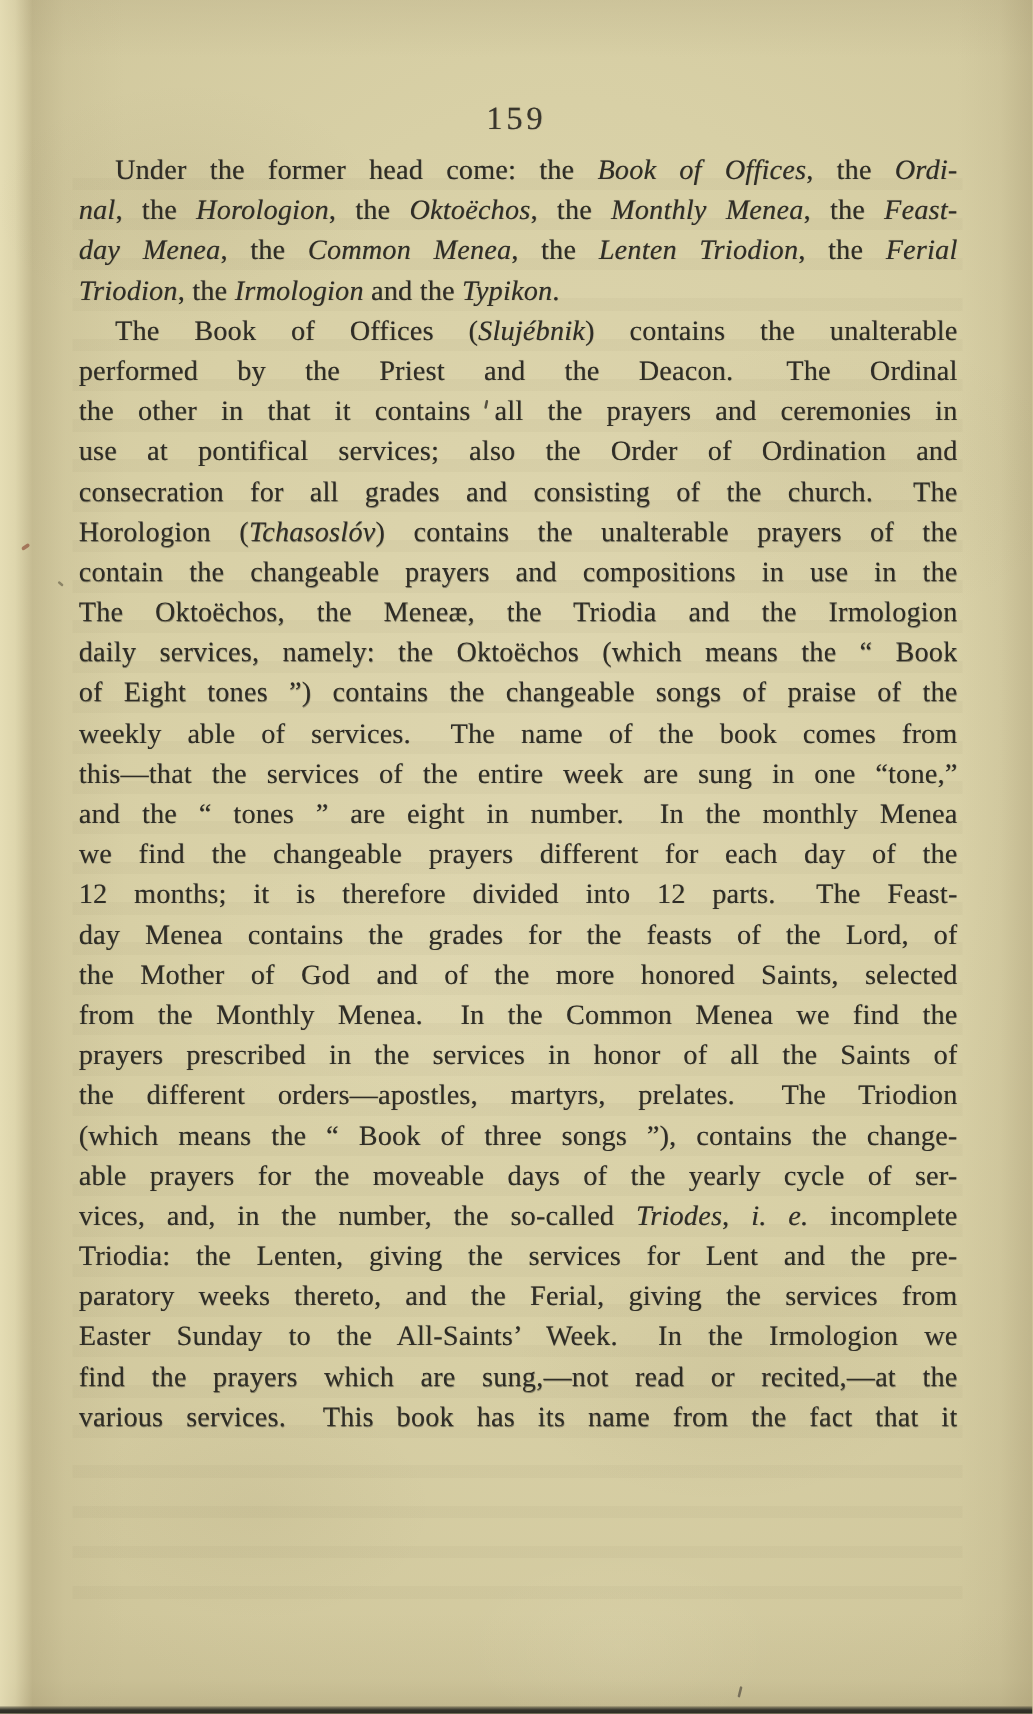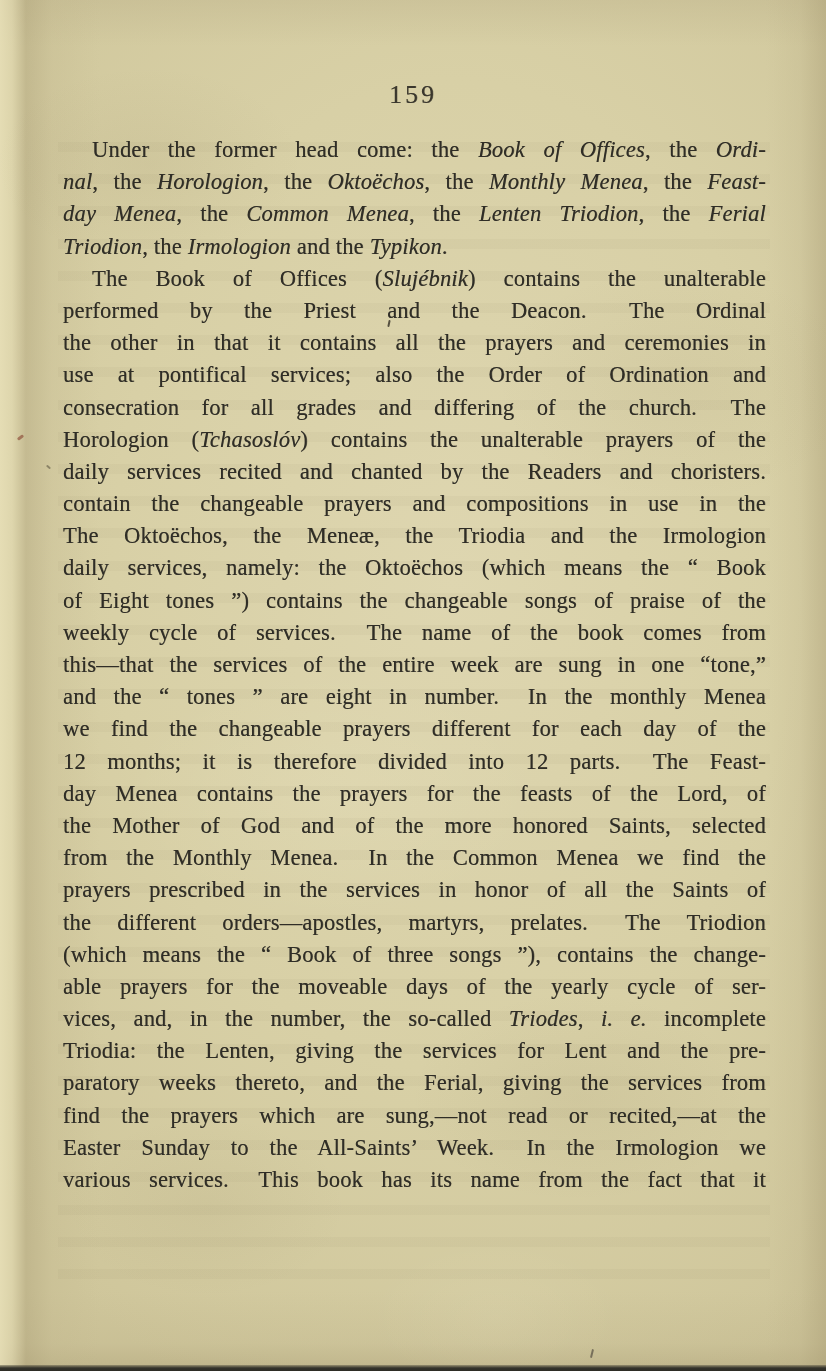--- a/index.html
+++ b/index.html
@@ -52,21 +52,21 @@
     left: 0; top: 80px; width: 826px;
     text-align: center;
     font-family: "Liberation Serif", "DejaVu Serif", serif;
     font-size: 26px;
     letter-spacing: 3px;
     color: #3a372d;
     text-shadow: 0.4px 0.4px 0.6px rgba(55,52,42,0.5);
   }
   .text-block {
     position: absolute;
-    left: 63px; top: 134px; width: 703px;
+    left: 63px; top: 120px; width: 703px;
   }
   .line {
     height: 32.2px;
     line-height: 32.2px;
     overflow: hidden;
     font-family: "Liberation Serif", "DejaVu Serif", serif;
     font-size: 22.5px;
     color: #2f2d26;
     letter-spacing: 0.2px;
     text-align: justify;
@@ -98,44 +98,43 @@
   <div class="page-number">159</div>
   <div class="text-block">
       <div class="line indent"><span>Under the former head come: the </span><span class="it">Book of Offices</span><span>, the </span><span class="it">Ordi-</span></div>
       <div class="line"><span class="it">nal</span><span>, the </span><span class="it">Horologion</span><span>, the </span><span class="it">Oktoëchos</span><span>, the </span><span class="it">Monthly Menea</span><span>, the </span><span class="it">Feast-</span></div>
       <div class="line"><span class="it">day Menea</span><span>, the </span><span class="it">Common Menea</span><span>, the </span><span class="it">Lenten Triodion</span><span>, the </span><span class="it">Ferial</span></div>
       <div class="line last"><span class="it">Triodion</span><span>, the </span><span class="it">Irmologion</span><span> and the </span><span class="it">Typikon</span><span>.</span></div>
       <div class="line indent"><span>The Book of Offices (</span><span class="it">Slujébnik</span><span>) contains the unalterable</span></div>
       <div class="line"><span>performed by the Priest and the Deacon.  The Ordinal</span></div>
       <div class="line"><span>the other in that it contains all the prayers and ceremonies in</span></div>
       <div class="line"><span>use at pontifical services; also the Order of Ordination and</span></div>
-      <div class="line"><span>consecration for all grades and differing of the church.  The</span></div>
+      <div class="line"><span>consecration for all grades and consisting of the church.  The</span></div>
       <div class="line"><span>Horologion (</span><span class="it">Tchasoslóv</span><span>) contains the unalterable prayers of the</span></div>
-      <div class="line"><span>daily services recited and chanted by the Readers and choristers.</span></div>
       <div class="line"><span>contain the changeable prayers and compositions in use in the</span></div>
       <div class="line"><span>The Oktoëchos, the Meneæ, the Triodia and the Irmologion</span></div>
       <div class="line"><span>daily services, namely: the Oktoëchos (which means the “ Book</span></div>
       <div class="line"><span>of Eight tones ”) contains the changeable songs of praise of the</span></div>
-      <div class="line"><span>weekly cycle of services.  The name of the book comes from</span></div>
+      <div class="line"><span>weekly able of services.  The name of the book comes from</span></div>
       <div class="line"><span>this—that the services of the entire week are sung in one “tone,”</span></div>
       <div class="line"><span>and the “ tones ” are eight in number.  In the monthly Menea</span></div>
       <div class="line"><span>we find the changeable prayers different for each day of the</span></div>
       <div class="line"><span>12 months; it is therefore divided into 12 parts.  The Feast-</span></div>
-      <div class="line"><span>day Menea contains the prayers for the feasts of the Lord, of</span></div>
+      <div class="line"><span>day Menea contains the grades for the feasts of the Lord, of</span></div>
       <div class="line"><span>the Mother of God and of the more honored Saints, selected</span></div>
       <div class="line"><span>from the Monthly Menea.  In the Common Menea we find the</span></div>
       <div class="line"><span>prayers prescribed in the services in honor of all the Saints of</span></div>
       <div class="line"><span>the different orders—apostles, martyrs, prelates.  The Triodion</span></div>
       <div class="line"><span>(which means the “ Book of three songs ”), contains the change-</span></div>
       <div class="line"><span>able prayers for the moveable days of the yearly cycle of ser-</span></div>
       <div class="line"><span>vices, and, in the number, the so-called </span><span class="it">Triodes</span><span>, </span><span class="it">i. e.</span><span> incomplete</span></div>
       <div class="line"><span>Triodia: the Lenten, giving the services for Lent and the pre-</span></div>
       <div class="line"><span>paratory weeks thereto, and the Ferial, giving the services from</span></div>
+      <div class="line"><span>Easter Sunday to the All-Saints’ Week.  In the Irmologion we</span></div>
       <div class="line"><span>find the prayers which are sung,—not read or recited,—at the</span></div>
-      <div class="line"><span>Easter Sunday to the All-Saints’ Week.  In the Irmologion we</span></div>
       <div class="line"><span>various services.  This book has its name from the fact that it</span></div>
     </div>
   <span class="speck speck1"></span>
   <span class="speck speck2"></span>
   <span class="speck speck3"></span>
   <span class="speck speck4"></span>
   <div class="scan-edge"></div>
 </div>
 
 </body></html>

